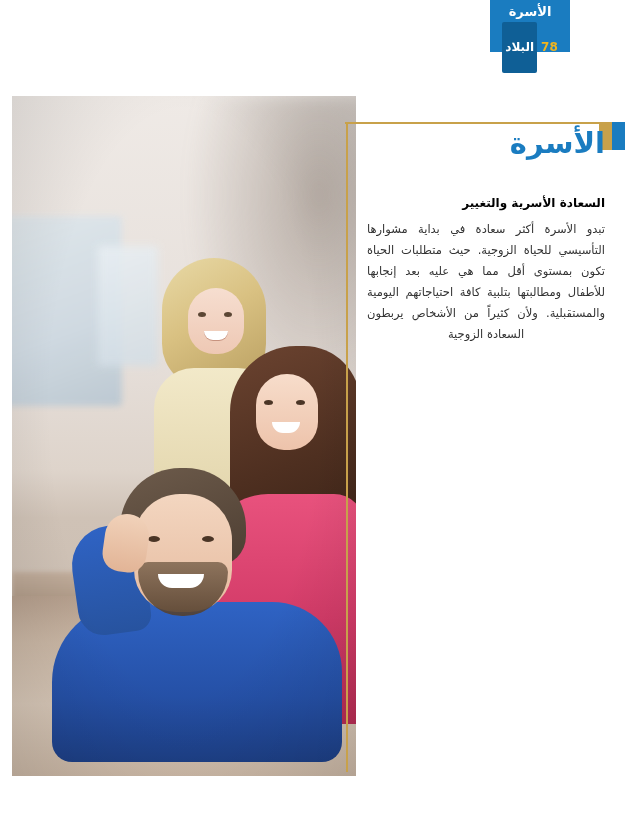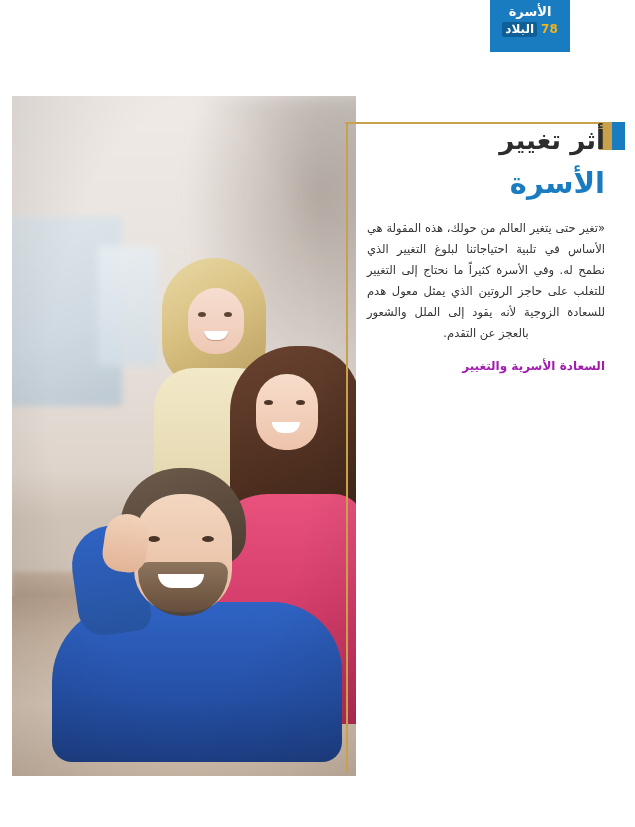--- a/index.html
+++ b/index.html
@@ -50,21 +50,21 @@
     flex-direction: row-reverse;
     align-items: center;
     gap: 4px;
     margin-top: 2px;
   }
   .header-tab-brand {
     color: #ffffff;
     font-size: 12px;
     font-weight: bold;
     background: #0f5f96;
-    padding: 0 3px;
+    padding: 18px 3px;
     border-radius: 2px;
     line-height: 15px;
   }
   .header-tab-page {
     color: #f0b41e;
     font-size: 12px;
     font-weight: bold;
     line-height: 15px;
   }
   .header-rule {
@@ -389,25 +389,25 @@
     font-size: 11.5px;
     line-height: 21px;
     text-align: justify;
     text-align-last: center;
     margin: 0 0 12px 0;
   }
   .body-par.lead {
     margin-top: 6px;
   }
   .subhead {
-    color: #a21caf;
+    color: #000000;
     font-size: 12px;
     font-weight: bold;
     line-height: 20px;
-    margin: 10px 0 6px 0;
+    margin: 21px 0 6px 0;
     text-align: right;
   }
 </style>
 </head>
 <body>
 
 <div class="page-header">
   <div class="header-tab">
     <div class="header-tab-title">الأسرة</div>
     <div class="header-tab-brand-row">
@@ -453,20 +453,19 @@
 
   <div class="photo-vignette"></div>
 </div>
 
 <div class="deco-rule"></div>
 <div class="deco-square-outer"></div>
 <div class="deco-square-inner"></div>
 <div class="vert-rule"></div>
 
 <div class="article-col">
-  <h1 class="headline">أثر تغيير</h1>
   <h1 class="headline-accent">الأسرة</h1>
 
-  <p class="body-par lead">«تغير حتى يتغير العالم من حولك، هذه المقولة هي الأساس في تلبية احتياجاتنا لبلوغ التغيير الذي نطمح له. وفي الأسرة كثيراً ما نحتاج إلى التغيير للتغلب على حاجز الروتين الذي يمثل معول هدم للسعادة الزوجية لأنه يقود إلى الملل والشعور بالعجز عن التقدم.</p>
 
   <h2 class="subhead">السعادة الأسرية والتغيير</h2>
 
+  <p class="body-par">تبدو الأسرة أكثر سعادة في بداية مشوارها التأسيسي للحياة الزوجية. حيث متطلبات الحياة تكون بمستوى أقل مما هي عليه بعد إنجابها للأطفال ومطالبتها بتلبية كافة احتياجاتهم اليومية والمستقبلية. ولأن كثيراً من الأشخاص يربطون السعادة الزوجية</p>
 </div>
 
 </body></html>

